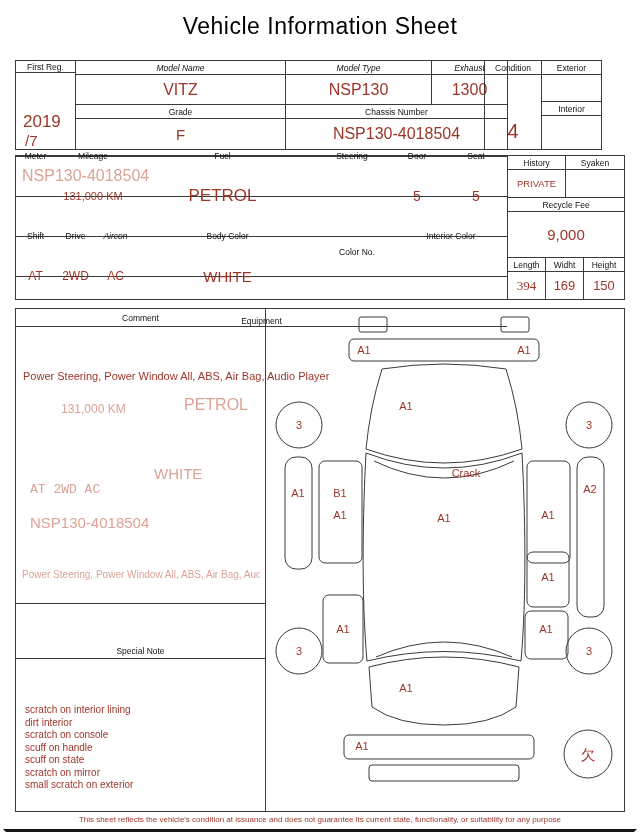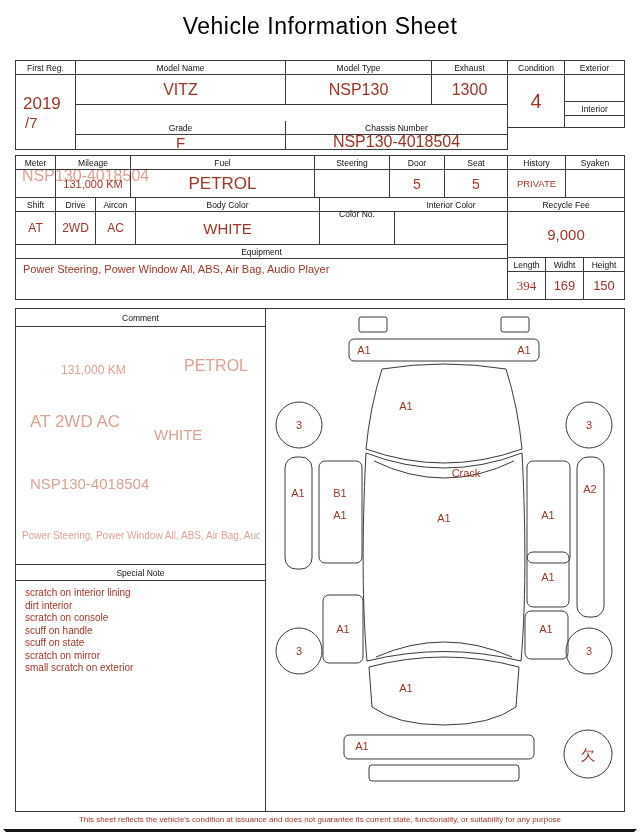--- a/index.html
+++ b/index.html
@@ -5,21 +5,21 @@
   :root { --accent:#9c3527; --border:#3a3a3a; --ghost:#dca294; }
   html,body { margin:0; padding:0; background:#ffffff; }
   .page { position:relative; width:640px; height:835px; background:#fff;
           font-family:"Liberation Sans", sans-serif; overflow:hidden;border-radius:15px; }
   .title { position:absolute; top:13px; left:0; width:100%; text-align:center;
            font-size:23px; color:#000; letter-spacing:.5px; }
   .box { position:absolute; border:1px solid var(--border); box-sizing:border-box; display:flex; }
   .col { display:flex; flex-direction:column; box-sizing:border-box; min-width:0; }
   .row { display:flex; box-sizing:border-box; min-height:0; }
   .cell { box-sizing:border-box; min-width:0; }
-  .br { border-right:1px solid var(--border); }
+  .br { border-right:1px solid var(--border);gap:39px; }
   .bb { border-bottom:1px solid var(--border); }
   .hdr { font-size:8.5px; color:#111; display:flex; align-items:center; justify-content:center; text-align:center; }
   .val { color:var(--accent); display:flex; align-items:center; justify-content:center; text-align:center; }
   .ghost { position:absolute; color:var(--ghost); white-space:nowrap; pointer-events:none; }
   .notes { padding:6px 9px; flex:1; }
   .note-item { font-size:10px; line-height:12.5px; color:var(--accent); }
   .equip-text { font-size:11px; color:var(--accent); padding:4px 7px; line-height:13px; }
   .mk { fill:var(--accent); font-size:11px; font-family:"Liberation Sans", sans-serif; }
   .mk-big { font-size:15px; }
   .shape { fill:none; stroke:var(--border); stroke-width:1; }
@@ -38,42 +38,42 @@
 
   <div class="box" style="left:15px; top:60px; width:493px; height:90px;">
     <div class="col br" style="width:60px;">
       <div class="hdr bb cell" style="height:14px;">First Reg.</div>
       <div class="val" style="flex:1; flex-direction:column; align-items:flex-start; justify-content:center; padding-left:7px;">
         <div style="font-size:17px;">2019</div>
         <div style="font-size:15px; margin-left:2px;">/7</div>
       </div>
     </div>
     <div class="col" style="flex:1;">
-      <div class="row bb" style="height:14px;">
+      <div class="row bb" style="height:14px;font-style:italic;">
         <div class="hdr br cell" style="width:210px;">Model Name</div>
         <div class="hdr br cell" style="width:146px;">Model Type</div>
         <div class="hdr cell" style="flex:1;">Exhaust</div>
       </div>
       <div class="row bb" style="height:30px;">
         <div class="val br cell" style="width:210px; font-size:16px;">VITZ</div>
         <div class="val br cell" style="width:146px; font-size:16px;">NSP130</div>
         <div class="val cell" style="flex:1; font-size:16px;">1300</div>
       </div>
-      <div class="row bb" style="height:14px;margin-top:16px;">
+      <div class="row bb" style="height:14px;">
         <div class="hdr br cell" style="width:210px;">Grade</div>
         <div class="hdr cell" style="flex:1;">Chassis Number</div>
       </div>
       <div class="row" style="flex:1;">
         <div class="val br cell" style="width:210px; font-size:15px;">F</div>
         <div class="val cell" style="flex:1; font-size:16px;">NSP130-4018504</div>
       </div>
     </div>
   </div>
 
-  <div class="box" style="left:507px; top:60px; width:118px; height:68px;">
+  <div class="box" style="left:484px; top:60px; width:118px; height:90px;">
     <div class="col br" style="width:57px;">
       <div class="hdr bb cell" style="height:14px;">Condition</div>
       <div class="val" style="flex:1; font-size:20px;">4</div>
     </div>
     <div class="col" style="flex:1;">
       <div class="hdr bb cell" style="height:14px;">Exterior</div>
       <div class="cell bb" style="height:27px;"></div>
       <div class="hdr bb cell" style="height:14px;">Interior</div>
       <div class="cell" style="flex:1;"></div>
     </div>
@@ -93,21 +93,21 @@
         <div class="val br cell" style="width:40px;"></div>
         <div class="val br cell" style="width:75px; font-size:11px;">131,000 KM</div>
         <div class="val br cell" style="width:184px; font-size:17px;">PETROL</div>
         <div class="val br cell" style="width:75px;"></div>
         <div class="val br cell" style="width:55px; font-size:14px;">5</div>
         <div class="val cell" style="flex:1; font-size:14px;">5</div>
       </div>
       <div class="row bb" style="height:14px;">
         <div class="hdr br cell" style="width:40px;">Shift</div>
         <div class="hdr br cell" style="width:40px;">Drive</div>
-        <div class="hdr br cell" style="width:40px;">Aircon</div>
+        <div class="hdr br cell" style="width:40px;font-style:italic;">Aircon</div>
         <div class="hdr br cell" style="width:184px;">Body Color</div>
         <div class="hdr br cell" style="width:75px;margin-top:16px;">Color No.</div>
         <div class="hdr cell" style="flex:1;">Interior Color</div>
       </div>
       <div class="row bb" style="height:33px;">
         <div class="val br cell" style="width:40px; font-size:12px;">AT</div>
         <div class="val br cell" style="width:40px; font-size:12px;">2WD</div>
         <div class="val br cell" style="width:40px; font-size:12px;">AC</div>
         <div class="val br cell" style="width:184px; font-size:15px;">WHITE</div>
         <div class="val br cell" style="width:75px;"></div>
@@ -139,21 +139,21 @@
       </div>
     </div>
   </div>
 
   <div class="box" style="left:15px; top:308px; width:610px; height:504px;">
     <div class="col br" style="width:250px;">
       <div class="hdr bb cell" style="height:18px;">Comment</div>
       <div class="cell bb" style="height:238px; position:relative;">
         <div class="ghost" style="left:45px; top:36px; font-size:12px;">131,000 KM</div>
         <div class="ghost" style="left:168px; top:30px; font-size:16px;">PETROL</div>
-        <div class="ghost" style="left:14px; top:85px; font-size:17px;">AT  2WD  AC</div>
+        <div class="ghost" style="left:14px; top:116px; font-size:13px;font-family:Liberation Mono, monospace;">AT  2WD  AC</div>
         <div class="ghost" style="left:138px; top:99px; font-size:15px;">WHITE</div>
         <div class="ghost" style="left:14px; top:148px; font-size:15px;">NSP130-4018504</div>
         <div class="ghost" style="left:6px; top:203px; font-size:10px; width:238px; overflow:hidden;">Power Steering, Power Window  All, ABS, Air Bag, Aud</div>
       </div>
       <div class="hdr bb cell" style="height:16px;">Special Note</div>
       <div class="notes">
         <div class="note-item">scratch on interior lining</div>
         <div class="note-item">dirt interior</div>
         <div class="note-item">scratch on console</div>
         <div class="note-item">scuff on handle</div>

